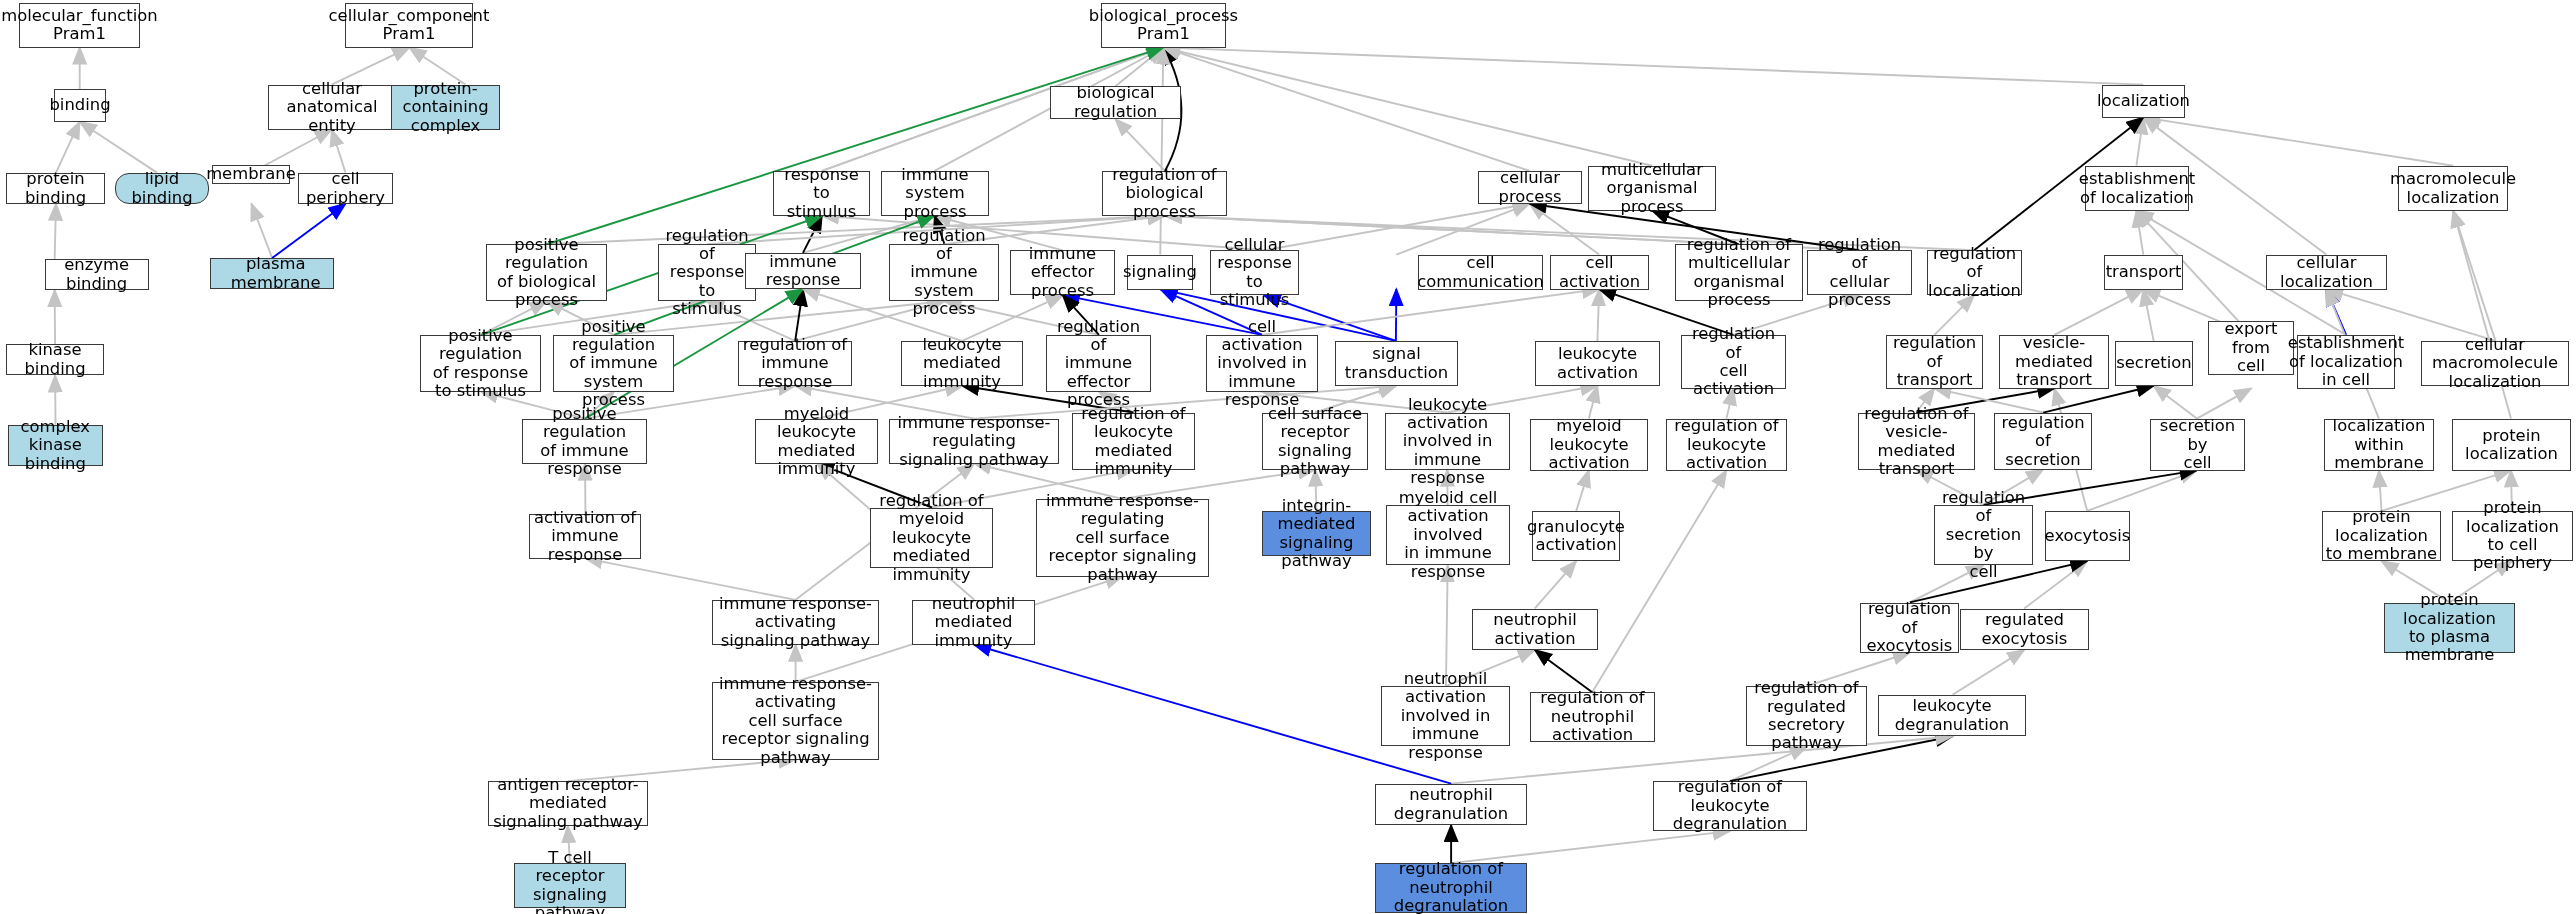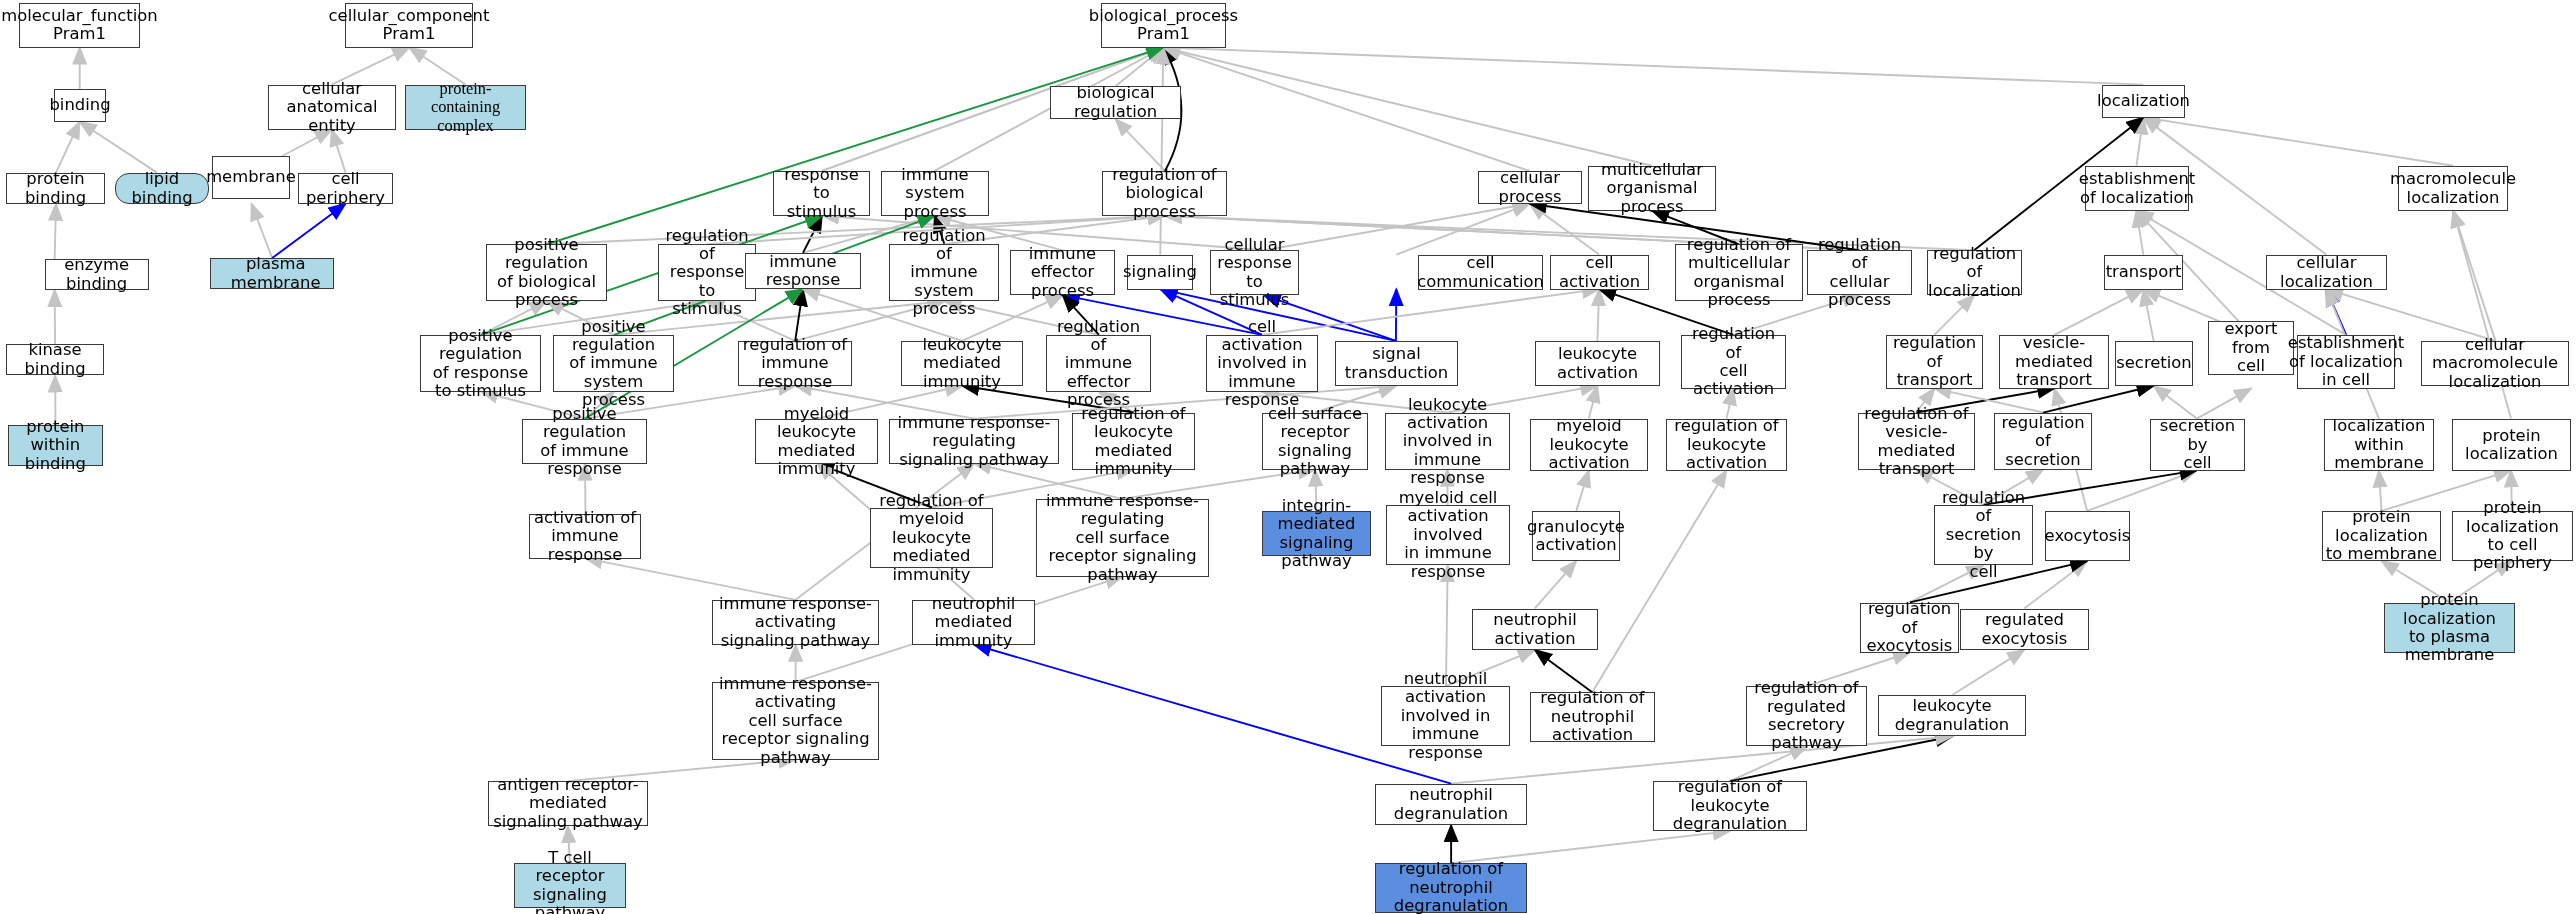--- a/index.html
+++ b/index.html
@@ -198,29 +198,29 @@
       </g>
   </svg>
   <div id="nodes">
       <div class="node" style="left: 19px; top: 2.6px; width: 121px; height: 45px;">molecular_function
 Pram1</div>
       <div class="node" style="left: 54px; top: 89px; width: 52px; height: 33px;">binding</div>
       <div class="node" style="left: 6px; top: 173px; width: 99px; height: 31px;">protein binding</div>
       <div class="node lightblue" style="left: 115px; top: 173px; width: 94px; height: 31px; border-radius: 14px;">lipid binding</div>
       <div class="node" style="left: 2.6px; top: 259px; width: 104px; height: 31px; margin-left: 42px;">enzyme binding</div>
       <div class="node" style="left: 6px; top: 344px; width: 98px; height: 31px;">kinase binding</div>
-      <div class="node lightblue" style="left: 7.8px; top: 425px; width: 95px; height: 41px;">protein within
+      <div class="node lightblue" style="left: 7.8px; top: 425px; width: 95px; height: 41px;">complex kinase
 binding</div>
       <div class="node" style="left: 345px; top: 2.6px; width: 128px; height: 45px;">cellular_component
 Pram1</div>
       <div class="node" style="left: 268px; top: 85px; width: 128px; height: 45px;">cellular anatomical
 entity</div>
-      <div class="node lightblue" style="left: 405px; top: 85px; width: 121px; height: 45px; font-family: Liberation Serif, serif;">protein-containing
+      <div class="node lightblue" style="left: 391px; top: 85px; width: 109px; height: 45px;">protein-containing
 complex</div>
-      <div class="node" style="left: 212px; top: 156px; width: 78px; height: 43px;">membrane</div>
+      <div class="node" style="left: 212px; top: 165px; width: 78px; height: 19px;">membrane</div>
       <div class="node" style="left: 298px; top: 173px; width: 95px; height: 31px;">cell periphery</div>
       <div class="node lightblue" style="left: 210px; top: 258px; width: 124px; height: 31px; padding-left: 10px;">plasma membrane</div>
       <div class="node" style="left: 1101px; top: 2.6px; width: 125px; height: 45px;">biological_process
 Pram1</div>
       <div class="node" style="left: 1050px; top: 86px; width: 131px; height: 33px;">biological regulation</div>
       <div class="node" style="left: 1102px; top: 171px; width: 125px; height: 45px;">regulation of
 biological process</div>
       <div class="node" style="left: 773px; top: 171px; width: 97px; height: 45px;">response to
 stimulus</div>
       <div class="node" style="left: 881px; top: 171px; width: 108px; height: 45px;">immune system

